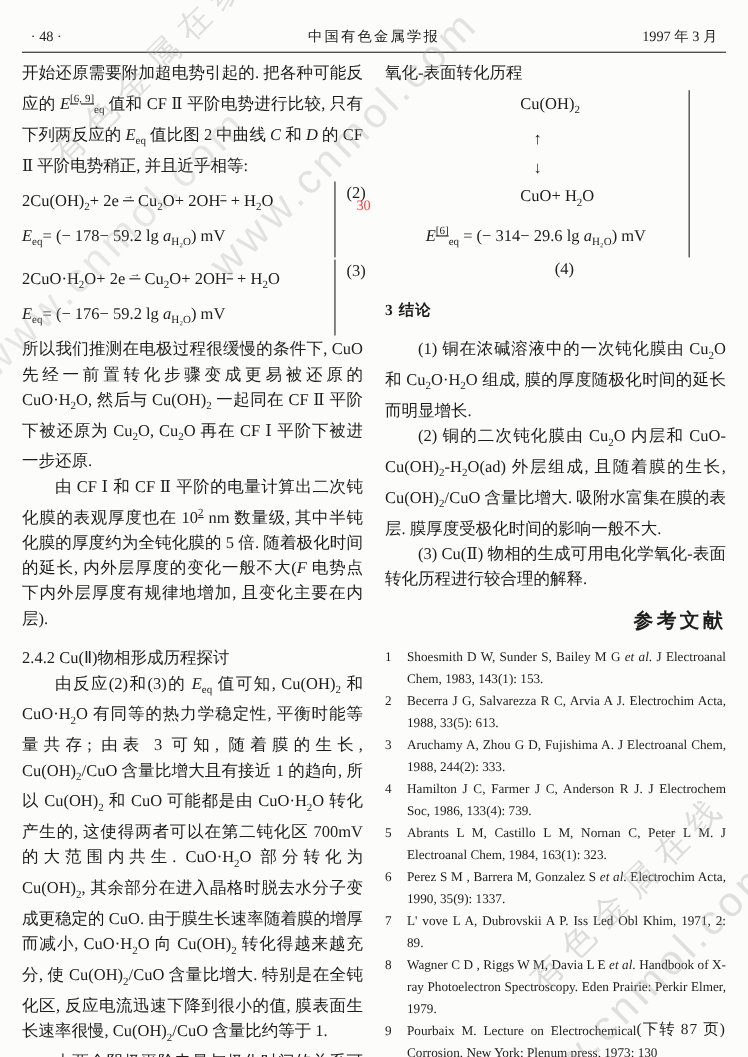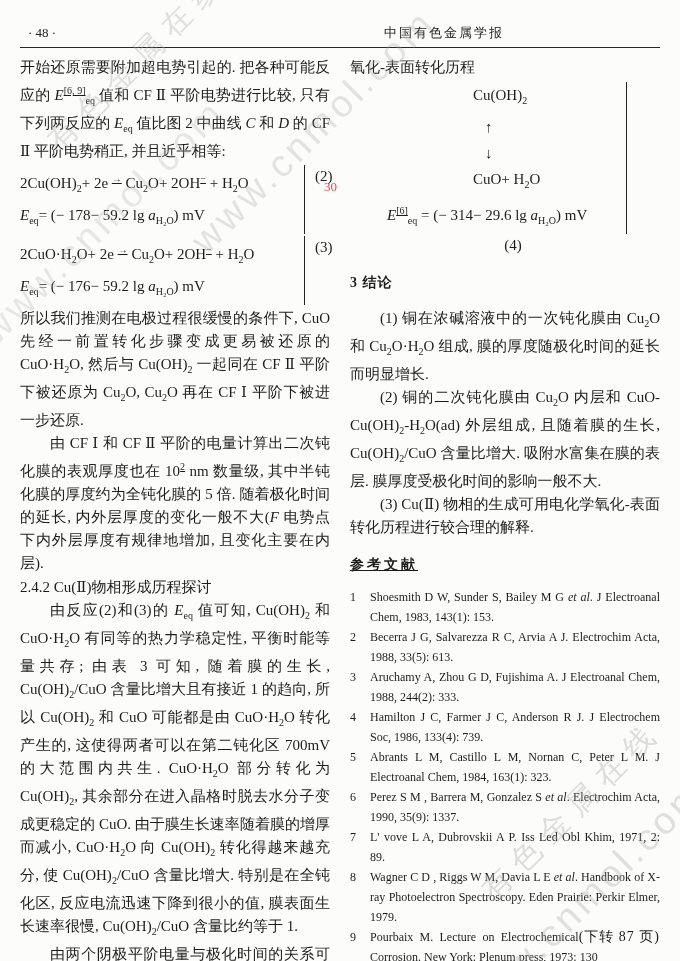--- a/index.html
+++ b/index.html
@@ -28,23 +28,23 @@
   .chem-eq .artifact{position:absolute; left:9px; top:10px; font-size:13px; color:#ef4444;}
   
   .eq4{display:flex; align-items:center; margin:3px 0 4px 0;flex-direction:column;}
   .eq4 .body{flex:0 0 auto; width:240px; border-right:1.6px solid #222; padding-right:3px; line-height:26px;}
   .eq4 .lab{margin-left:16px;}
   .eq4 .l0,.eq4 .l4{padding-left:90px;}
   .eq4 .l1,.eq4 .l3{padding-left:102px;}
   .eq4 .l2{padding-left:16px;}
   .eq4 .l5{padding-left:4px;}
   
-  .subsec{margin-top:1px;}
+  .subsec{margin-top:13px;font-family:Liberation Serif, serif;}
   .concl-h{font-weight:bold; font-size:14px; line-height:26px; margin:13px 0 11px 0; letter-spacing:1px;}
-  .refs-h{text-align:left; font-weight:bold; font-size:14px; margin:14px 0 11px 0; letter-spacing:3px;text-decoration:underline;}
+  .refs-h{text-align:right; font-weight:bold; font-size:18px; margin:14px 0 11px 0; letter-spacing:3px;}
   
   .refs{font-size:12px; line-height:20px; text-align:justify;}
   .ref{display:flex; margin:0;}
   .ref-num{flex:0 0 12px; margin-right:8px;}
   .ref-text{flex:1;}
   .cont-note{float:right; font-size:14px; letter-spacing:1px; padding-left:0;}
   
   .wm{position:absolute; pointer-events:none; white-space:nowrap; color:#a9a9a7;
       font-family:"Liberation Sans","DejaVu Sans",sans-serif; z-index:3;}
   .wm-cn{letter-spacing:10px; font-size:30px;}
@@ -65,20 +65,21 @@
   <div class="wm wm-url wm2">www.cnmol.com</div>
   <div class="wm wm-url wm3">www.cnmol.com</div>
   <div class="wm wm-cn wm4">有色金属在线</div>
   <div class="wm wm-url wm5">www.cnmol.com</div>
 
   <div class="content">
 
     <div class="hdr">
       <span class="l">· 48 ·</span>
       <span class="c">中国有色金属学报</span>
+      <span class="r">1997 年 3 月</span>
     </div>
     <hr class="hdr-rule">
 
     <div class="cols">
 
       <div class="col">
         <p>开始还原需要附加超电势引起的. 把各种可能反应的 <i>E</i><sup>[6, 9]</sup><sub>eq</sub> 值和 CF Ⅱ 平阶电势进行比较, 只有下列两反应的 <i>E</i><sub>eq</sub> 值比图 2 中曲线 <i>C</i> 和 <i>D</i> 的 CF Ⅱ 平阶电势稍正, 并且近乎相等:</p>
 
         <div class="chem-eq">
           <div class="body">

